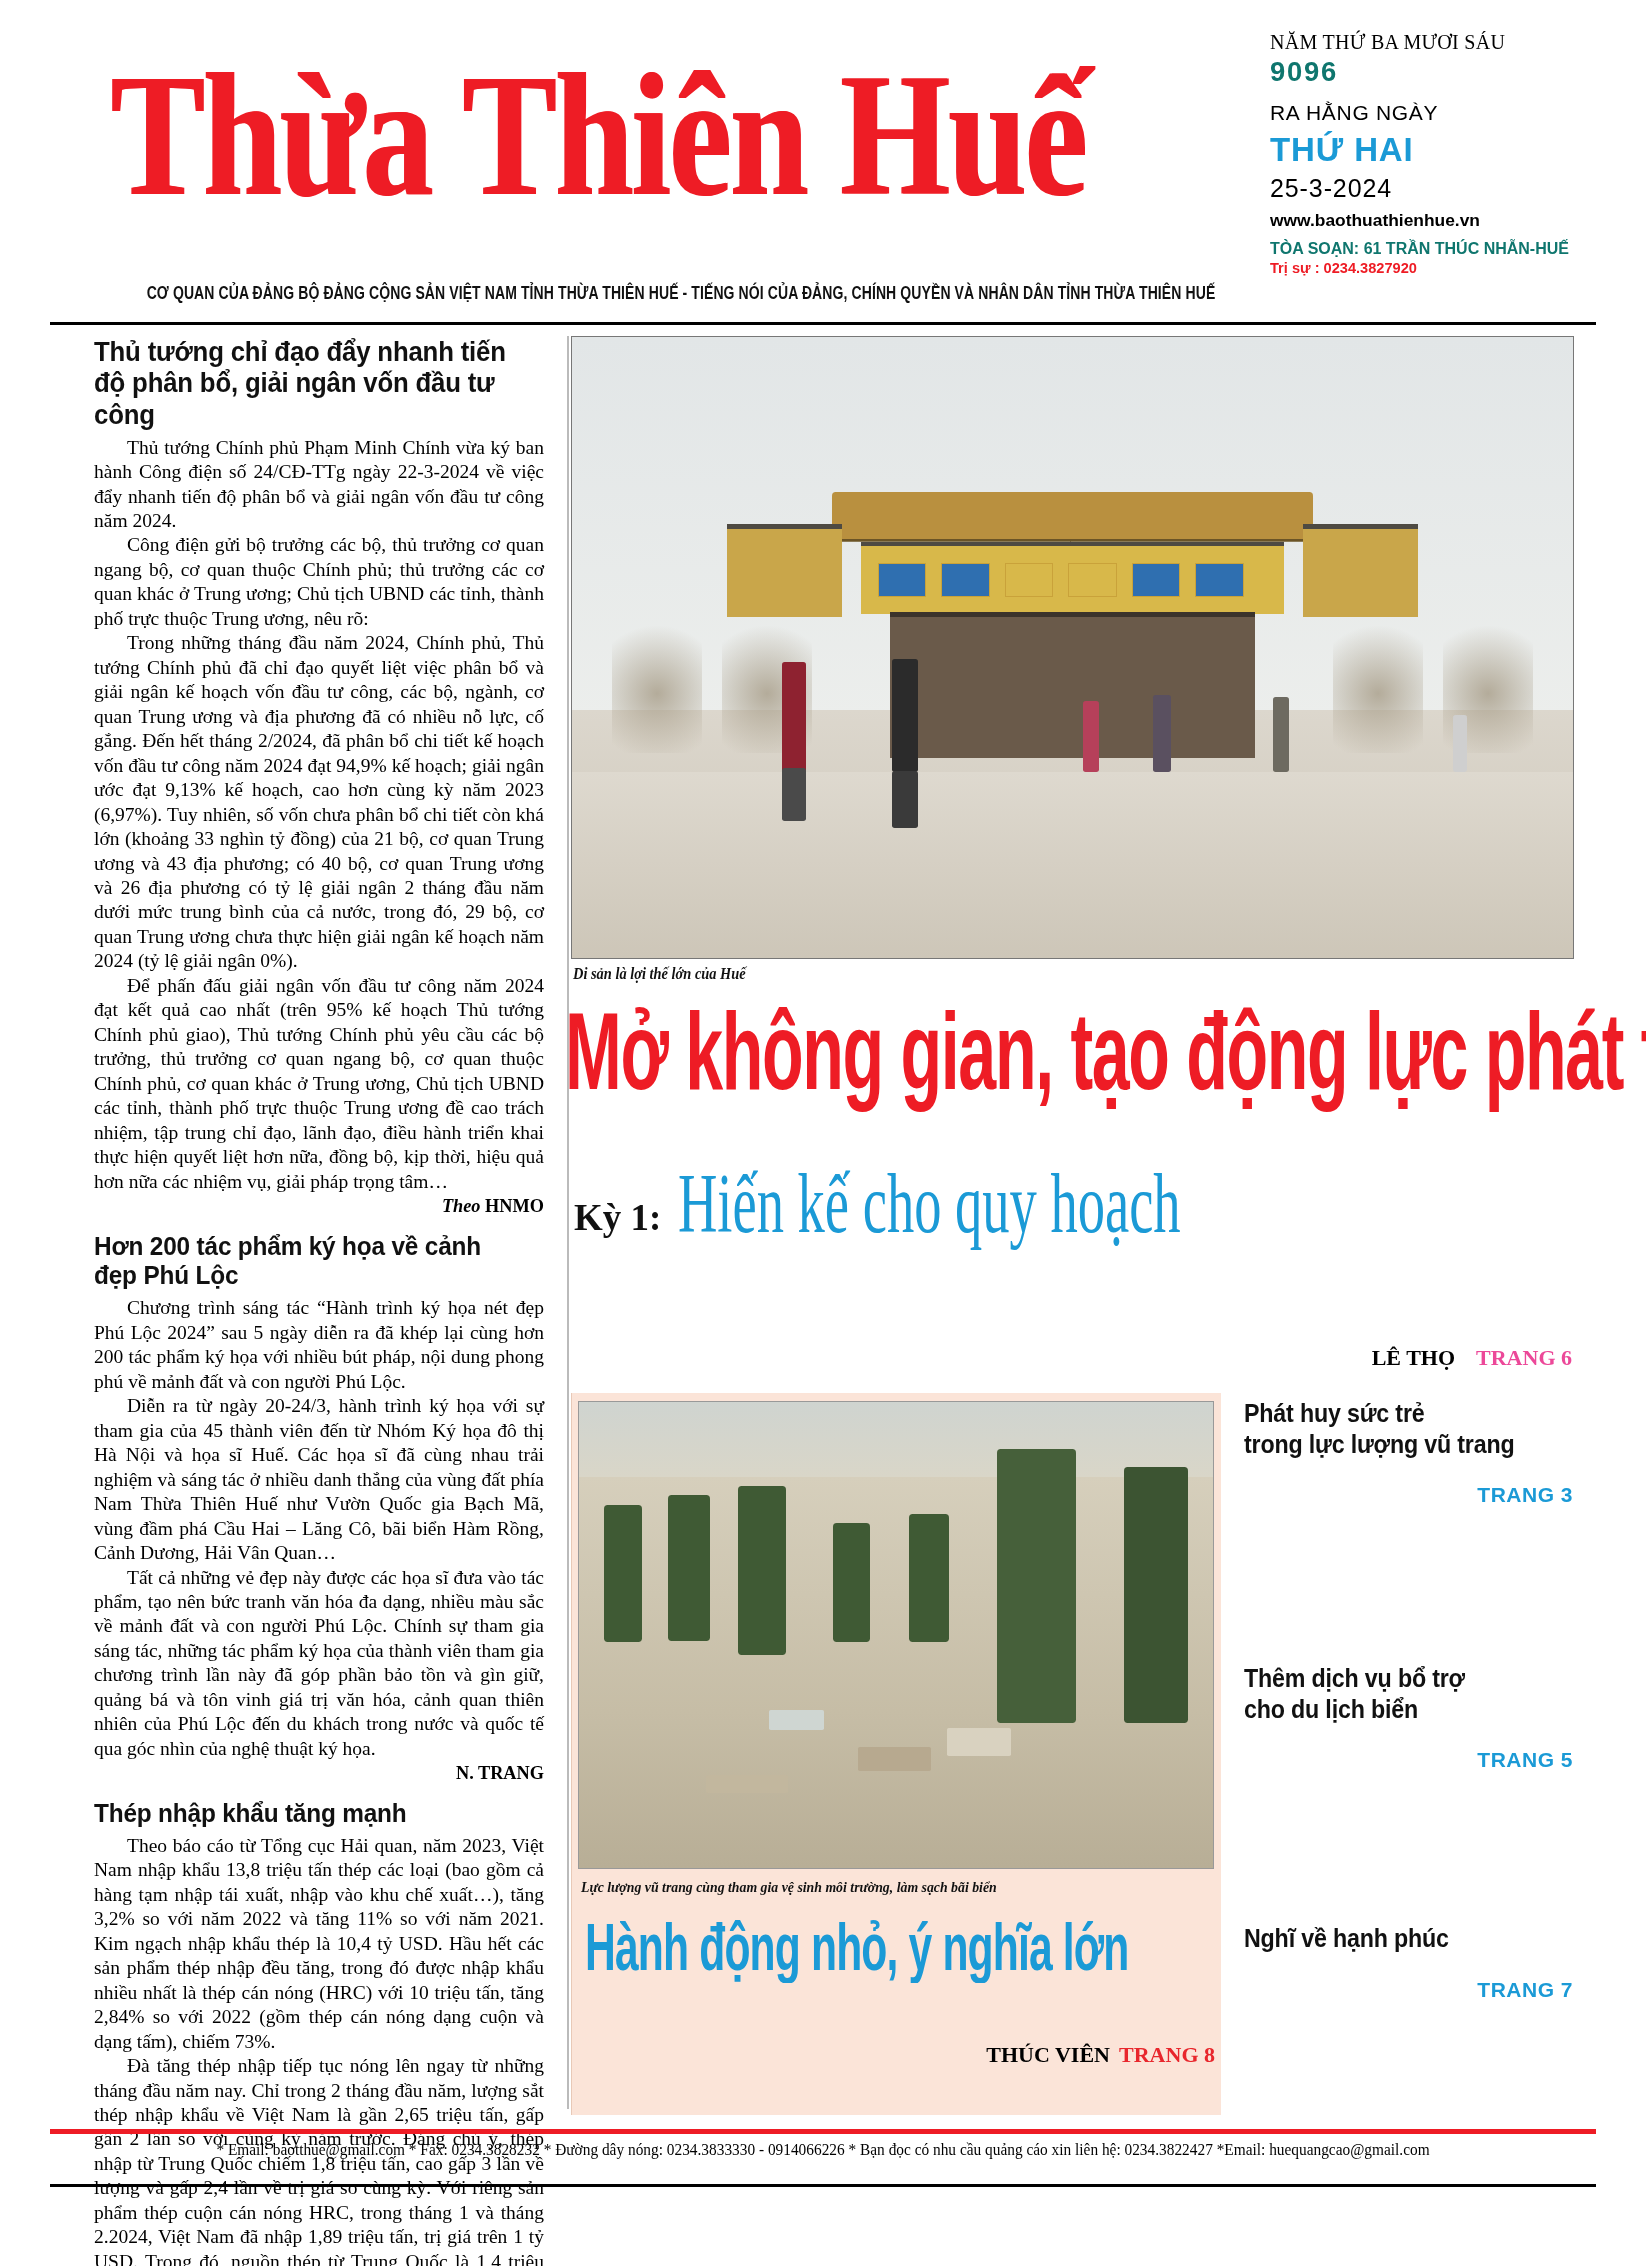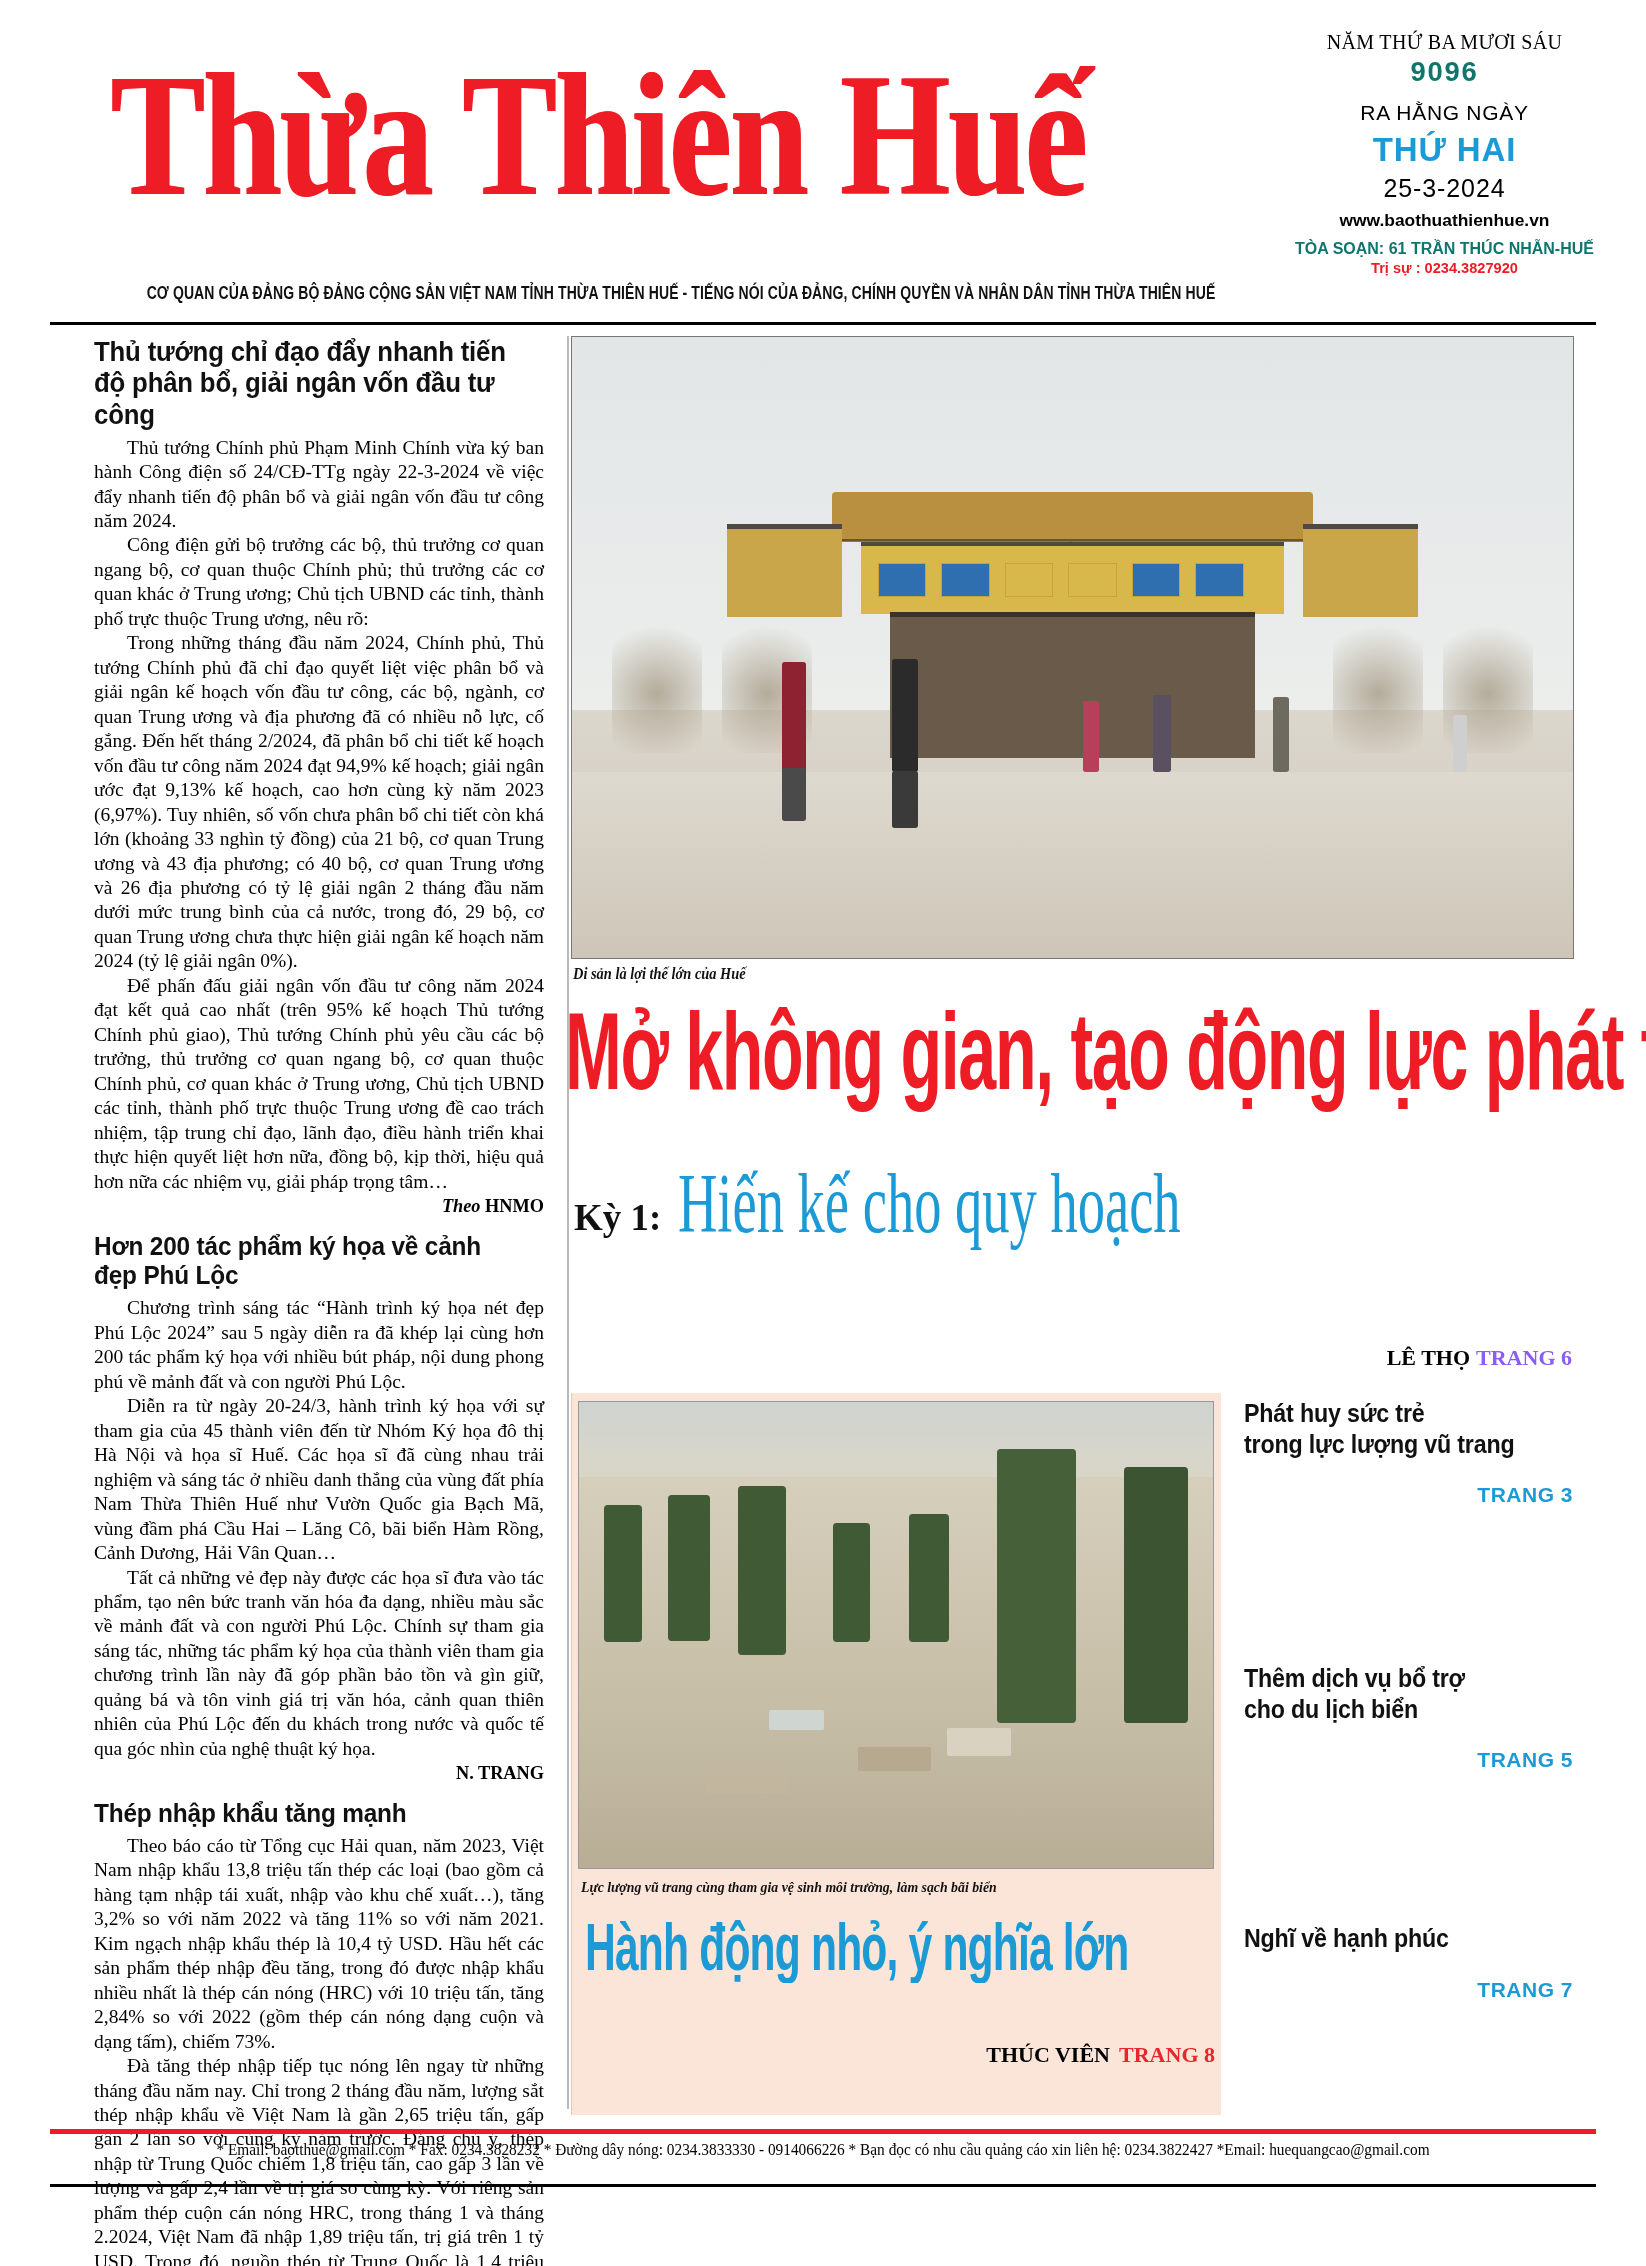--- a/index.html
+++ b/index.html
@@ -54,21 +54,20 @@
     letter-spacing: 0.1px;
     transform: scaleY(1.35);
     transform-origin: center top;
     white-space: nowrap;
   }
 
   .mast-right {
     position: absolute;
     left: 1270px; top: 31px;
     width: 349px;
-    text-align: center;
   }
   .mr-year {
     font-family: "Liberation Serif", serif;
     font-size: 20px;
     color: #000;
     letter-spacing: 0.3px;
     white-space: nowrap;
   }
   .mr-issue {
     font-family: "Liberation Sans", sans-serif;
@@ -245,21 +244,21 @@
   }
   .main-byline {
     position: absolute;
     left: 1005px; top: 1345px;
     width: 567px;
     text-align: right;
     font-family: "Liberation Serif", serif;
     font-size: 22px;
     font-weight: bold;
   }
-  .main-byline .pg { color: #8b5cf6; margin-left: 6px; }
+  .main-byline .pg { color: #ec4899; margin-left: 21px; }
 
   
   .photo2-box {
     position: absolute;
     left: 571px; top: 1393px;
     width: 649px; height: 722px;
     background: #fbe4d8;
     border-left: 1.8px solid #e8c9b7;
   }
   .photo2 {

